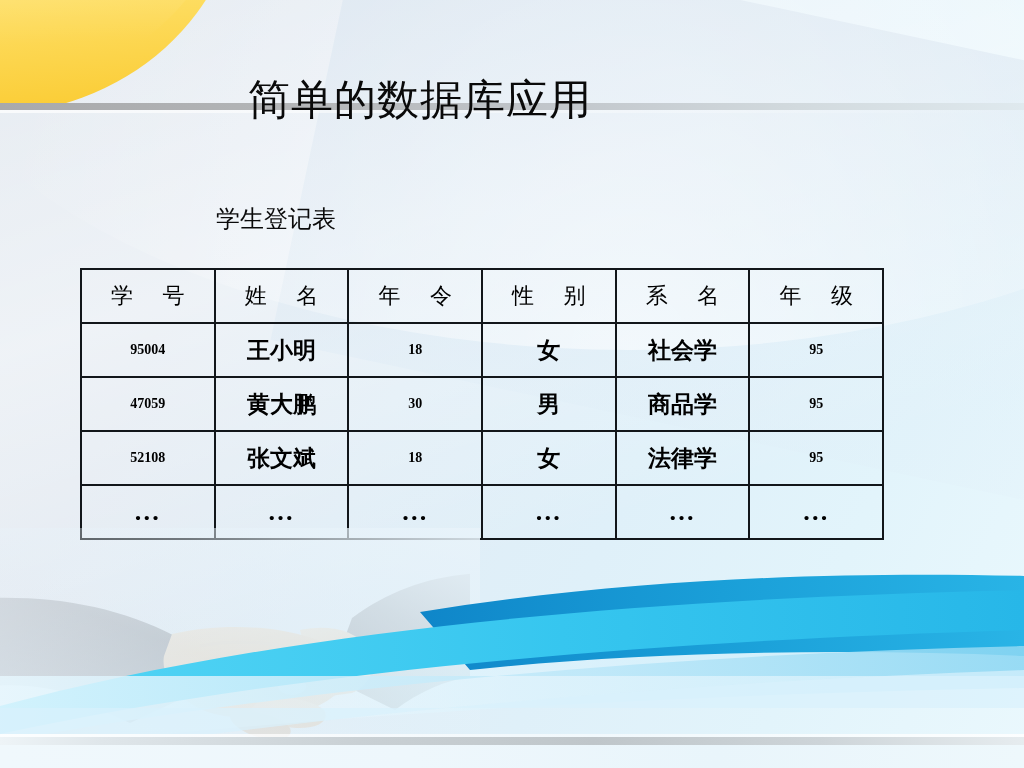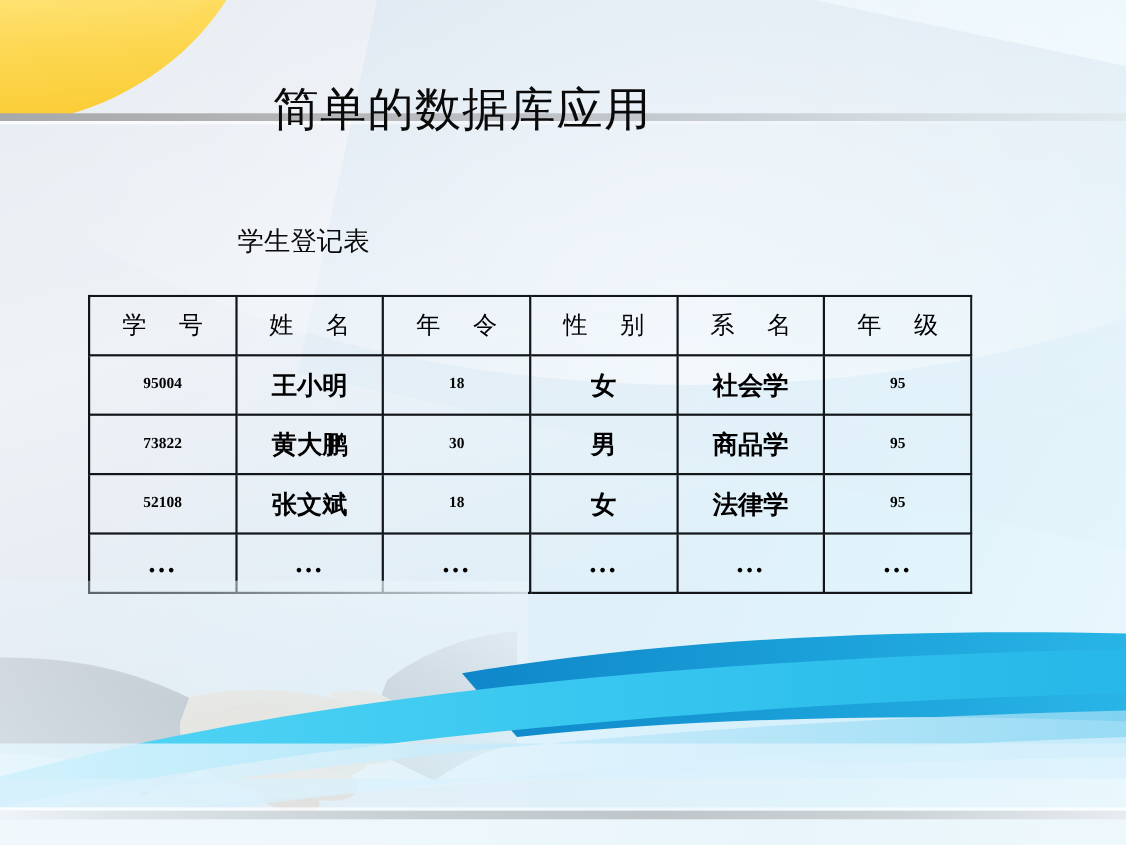--- a/index.html
+++ b/index.html
@@ -186,21 +186,21 @@
           </tr>
           <tr class="data">
             <td>95004</td>
             <td class="cjk">王小明</td>
             <td>18</td>
             <td class="cjk">女</td>
             <td class="cjk">社会学</td>
             <td>95</td>
           </tr>
           <tr class="data">
-            <td>73822</td>
+            <td>47059</td>
             <td class="cjk">黄大鹏</td>
             <td>30</td>
             <td class="cjk">男</td>
             <td class="cjk">商品学</td>
             <td>95</td>
           </tr>
           <tr class="data">
             <td>52108</td>
             <td class="cjk">张文斌</td>
             <td>18</td>

